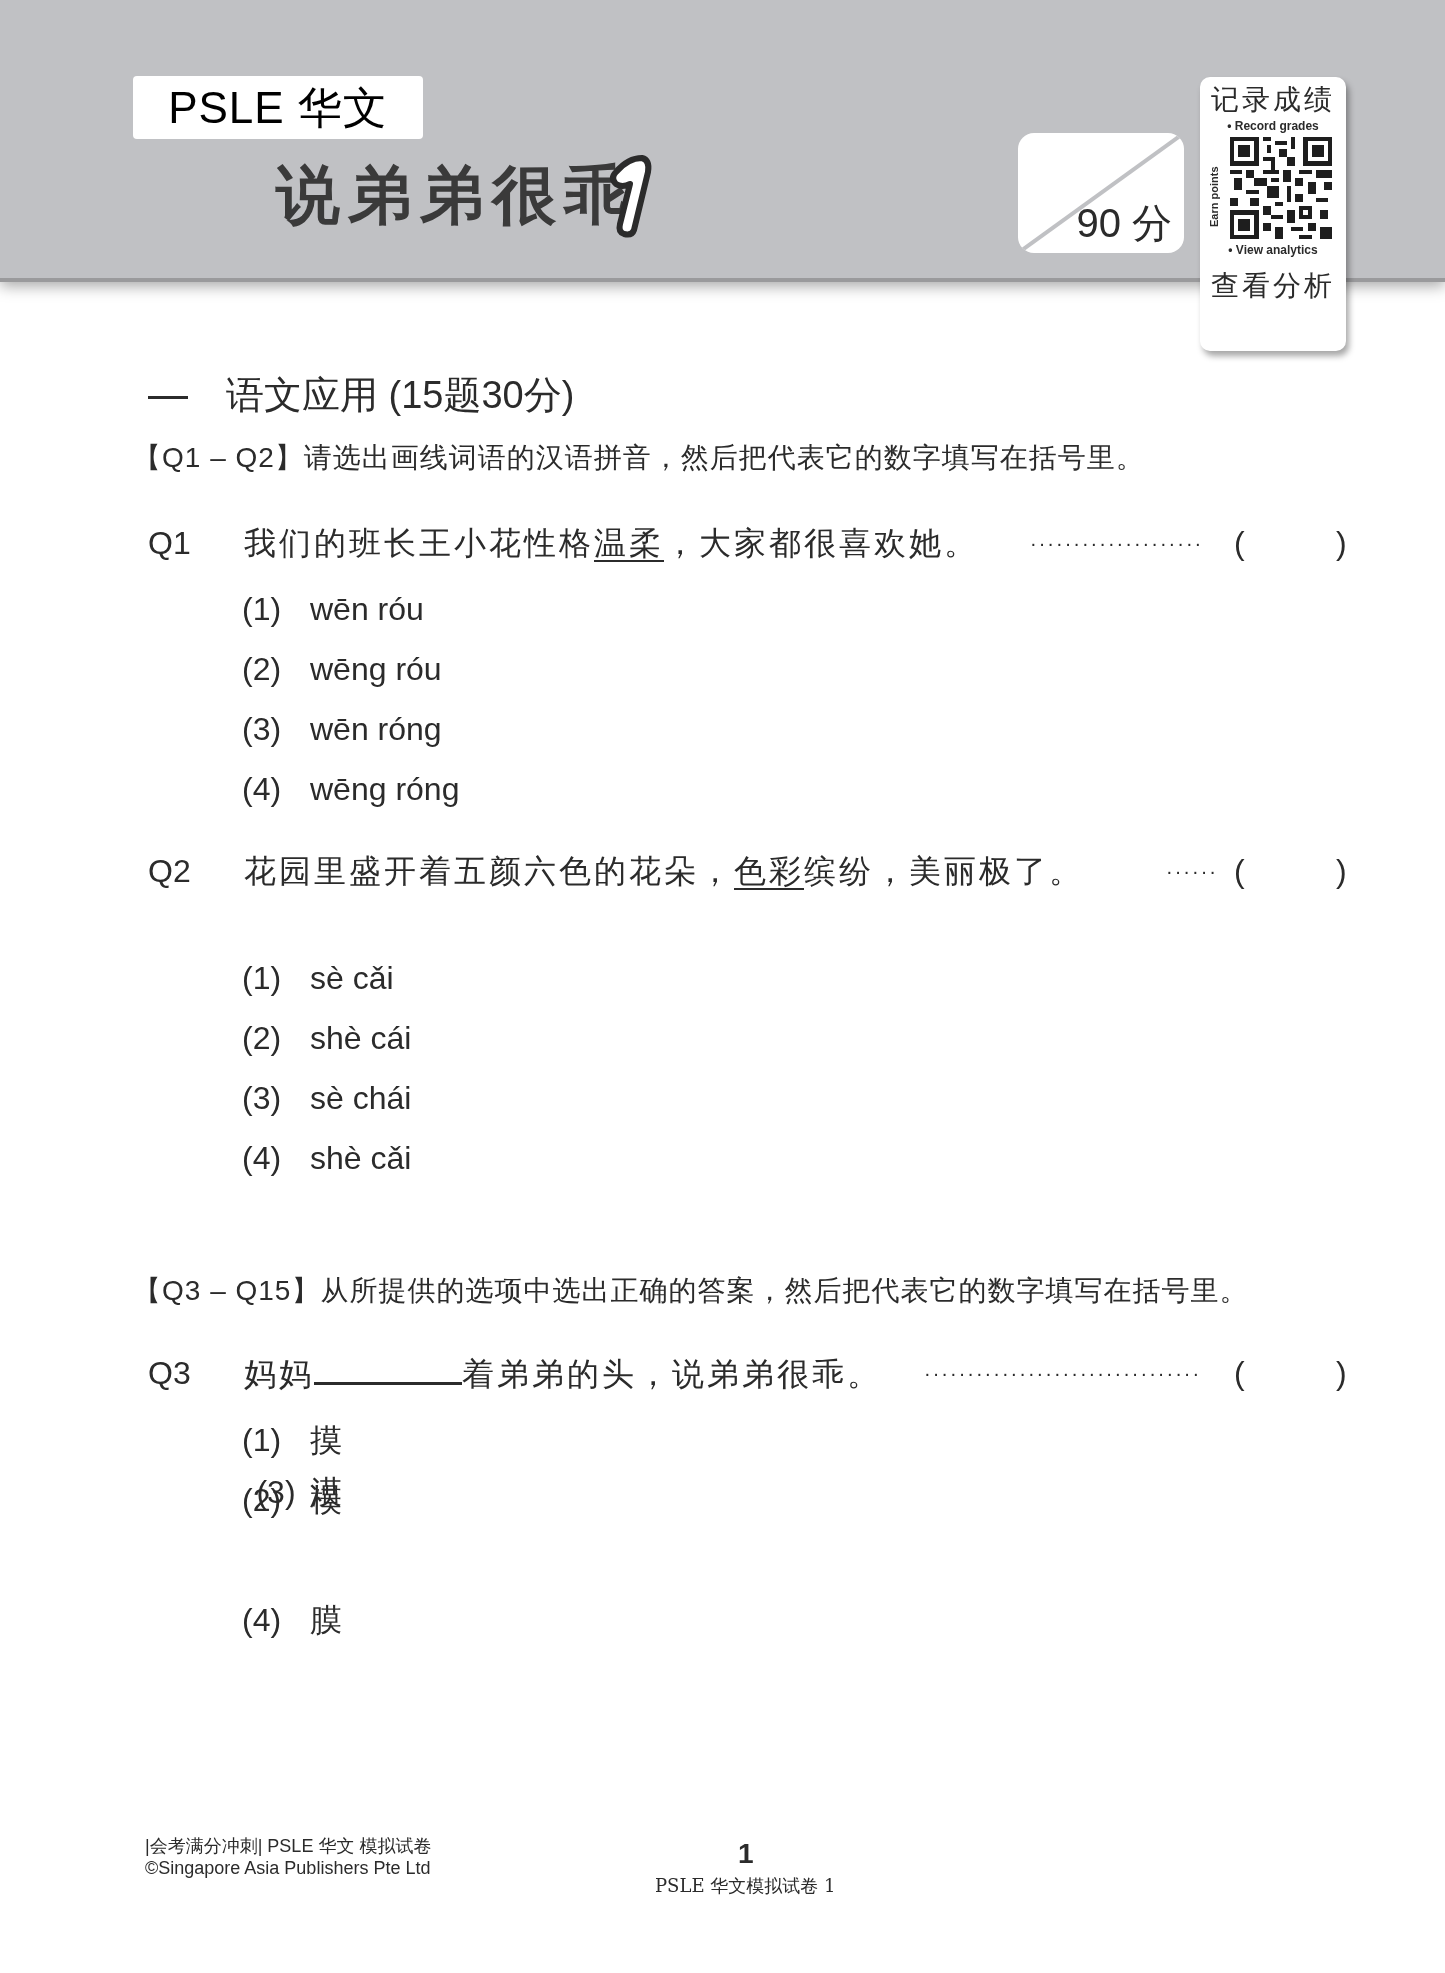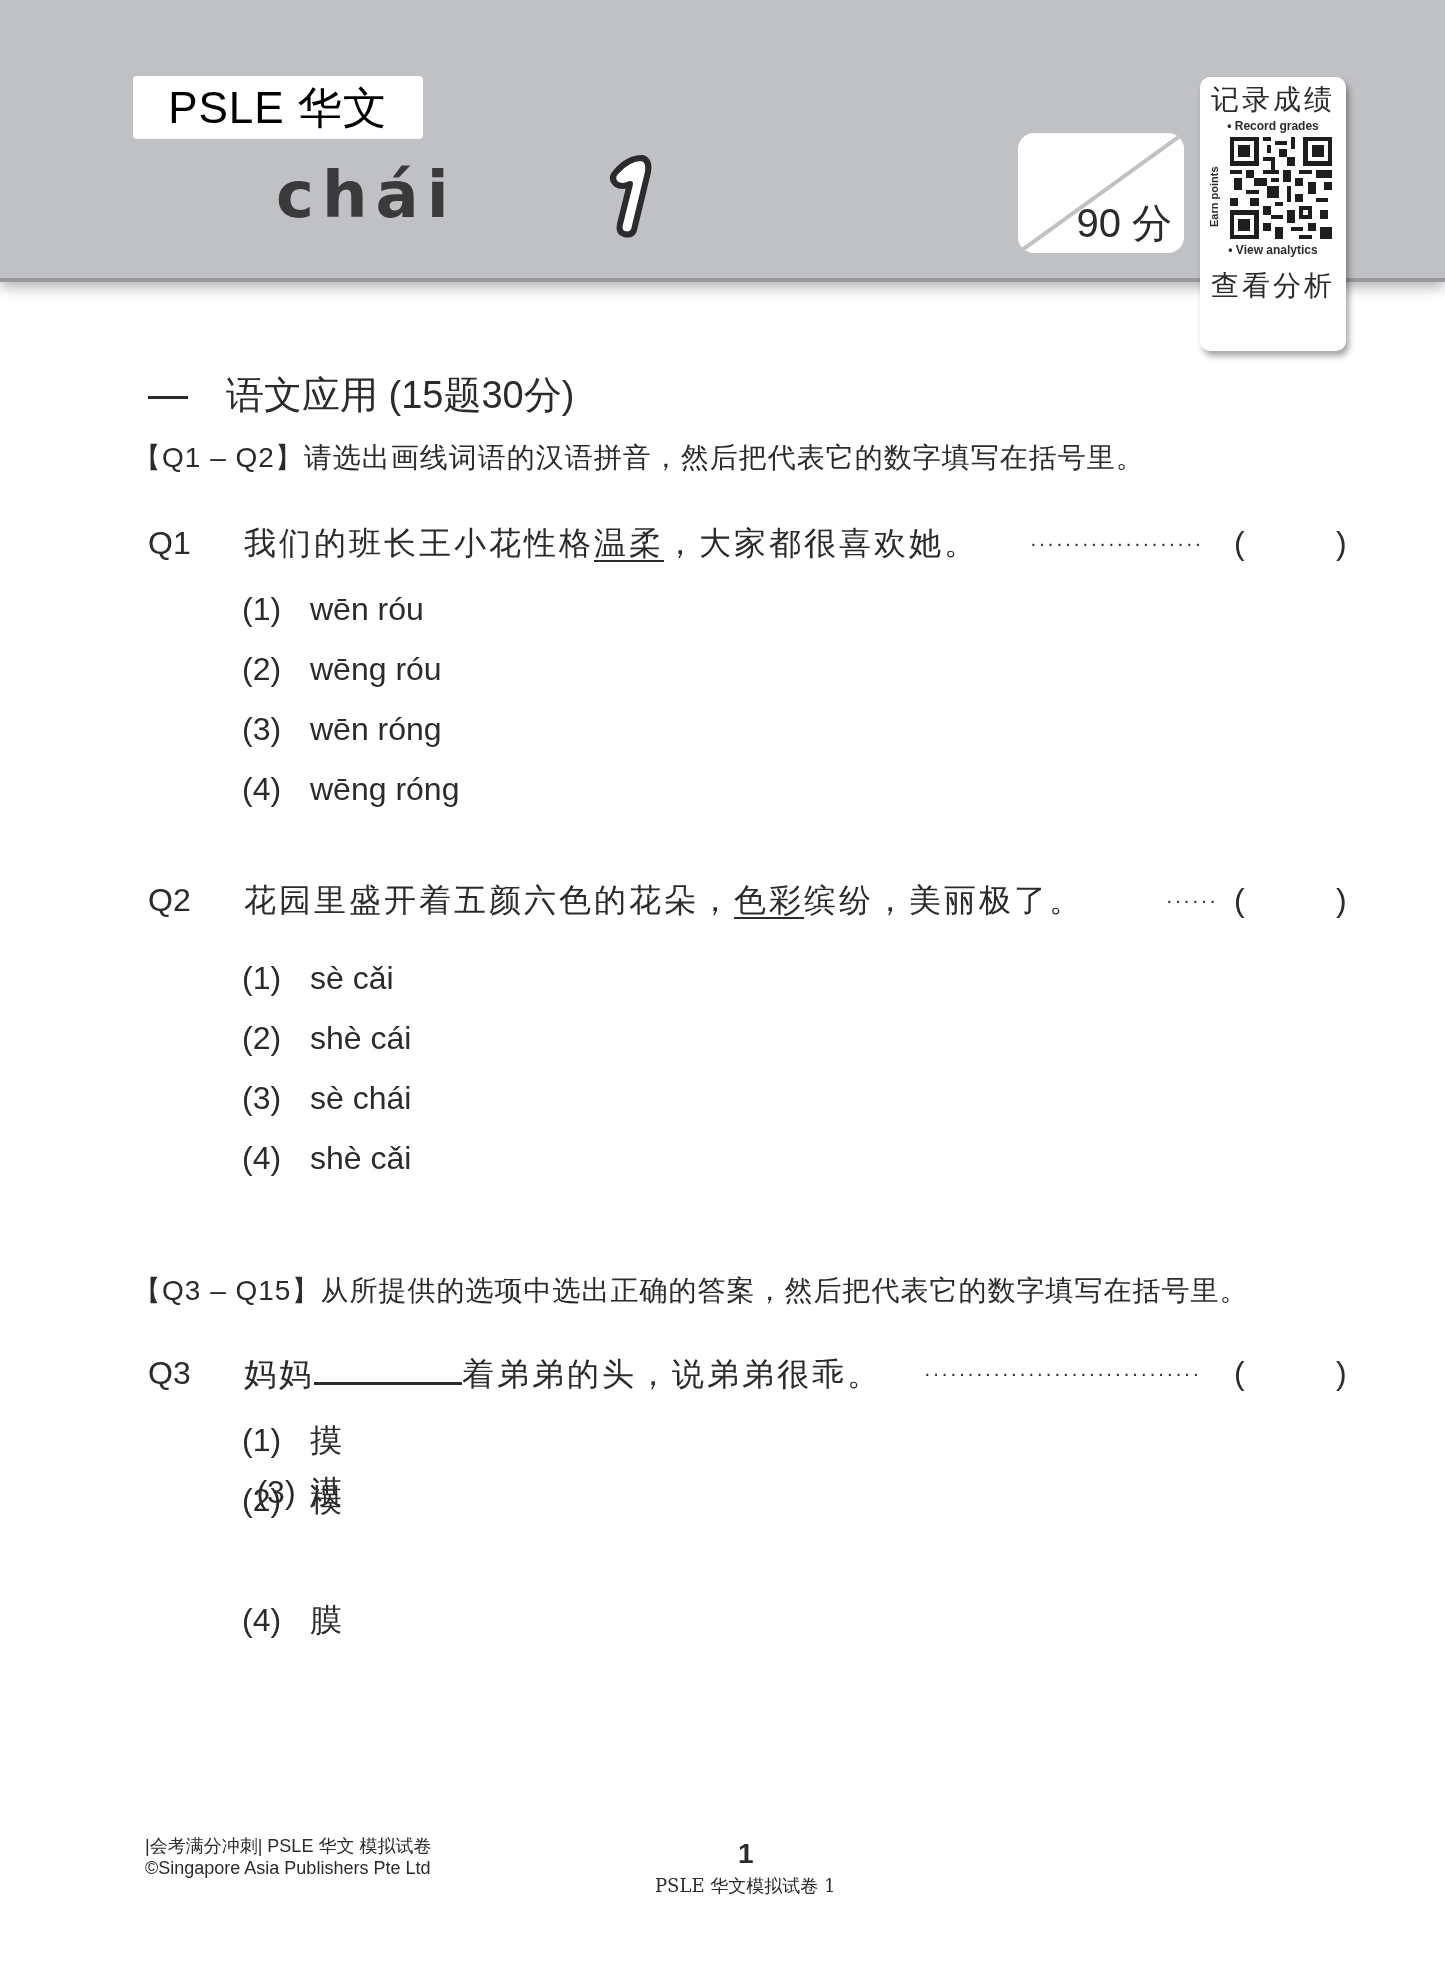--- a/index.html
+++ b/index.html
@@ -109,21 +109,21 @@
     .footer-center {
       position: absolute; left: 655px; top: 1874px; font-size: 18px; color: #2b2b2b;
       font-family: "DejaVu Serif", serif;
     }
   </style>
 </head>
 <body>
 
 <div class="header-bar">
   <div class="brand-pill">PSLE 华文</div>
-  <div class="paper-title">chái</div>
+  <div class="paper-title">说弟弟很乖</div>
   <svg class="paper-number" viewBox="0 0 60 90">
     <path d="M18 22 Q30 8 44 8 Q52 10 50 22 L36 80 Q34 86 26 84 Q20 82 22 74 L32 34 Q24 38 18 34 Q12 28 18 22 Z" fill="#ffffff" stroke="#2b2b2b" stroke-width="6" stroke-linejoin="round"></path>
   </svg>
 
   <div class="score-box">
     <svg class="score-diag" viewBox="0 0 166 120">
       <line x1="0" y1="120" x2="166" y2="0" stroke="#c0c1c4" stroke-width="4"></line>
     </svg>
     <div class="score-text">90 分</div>
   </div>
@@ -202,21 +202,21 @@
   <span class="q-text"><span>我们的班长王小花性格</span><u>温柔</u><span>，大家都很喜欢她。</span></span>
   <span class="leader" style="left:882px;">····················</span>
   <span class="paren-open">(</span>
   <span class="paren-close">)</span>
 </div>
 <div class="opt" style="top:585px;"><span class="idx">(1)</span><span>wēn róu</span></div>
 <div class="opt" style="top:645px;"><span class="idx">(2)</span><span>wēng róu</span></div>
 <div class="opt" style="top:705px;"><span class="idx">(3)</span><span>wēn róng</span></div>
 <div class="opt" style="top:765px;"><span class="idx">(4)</span><span>wēng róng</span></div>
 
-<div class="q-row" style="top:875px;text-align:right;">
+<div class="q-row" style="top:846px;text-align:right;">
   <span class="q-num">Q2</span>
   <span class="q-text"><span>花园里盛开着五颜六色的花朵，</span><u>色彩</u><span>缤纷，美丽极了。</span></span>
   <span class="leader" style="left:1018px;">······</span>
   <span class="paren-open">(</span>
   <span class="paren-close">)</span>
 </div>
 <div class="opt" style="top:954px;"><span class="idx">(1)</span><span>sè cǎi</span></div>
 <div class="opt" style="top:1014px;"><span class="idx">(2)</span><span>shè cái</span></div>
 <div class="opt" style="top:1074px;"><span class="idx">(3)</span><span>sè chái</span></div>
 <div class="opt" style="top:1134px;"><span class="idx">(4)</span><span>shè cǎi</span></div>

